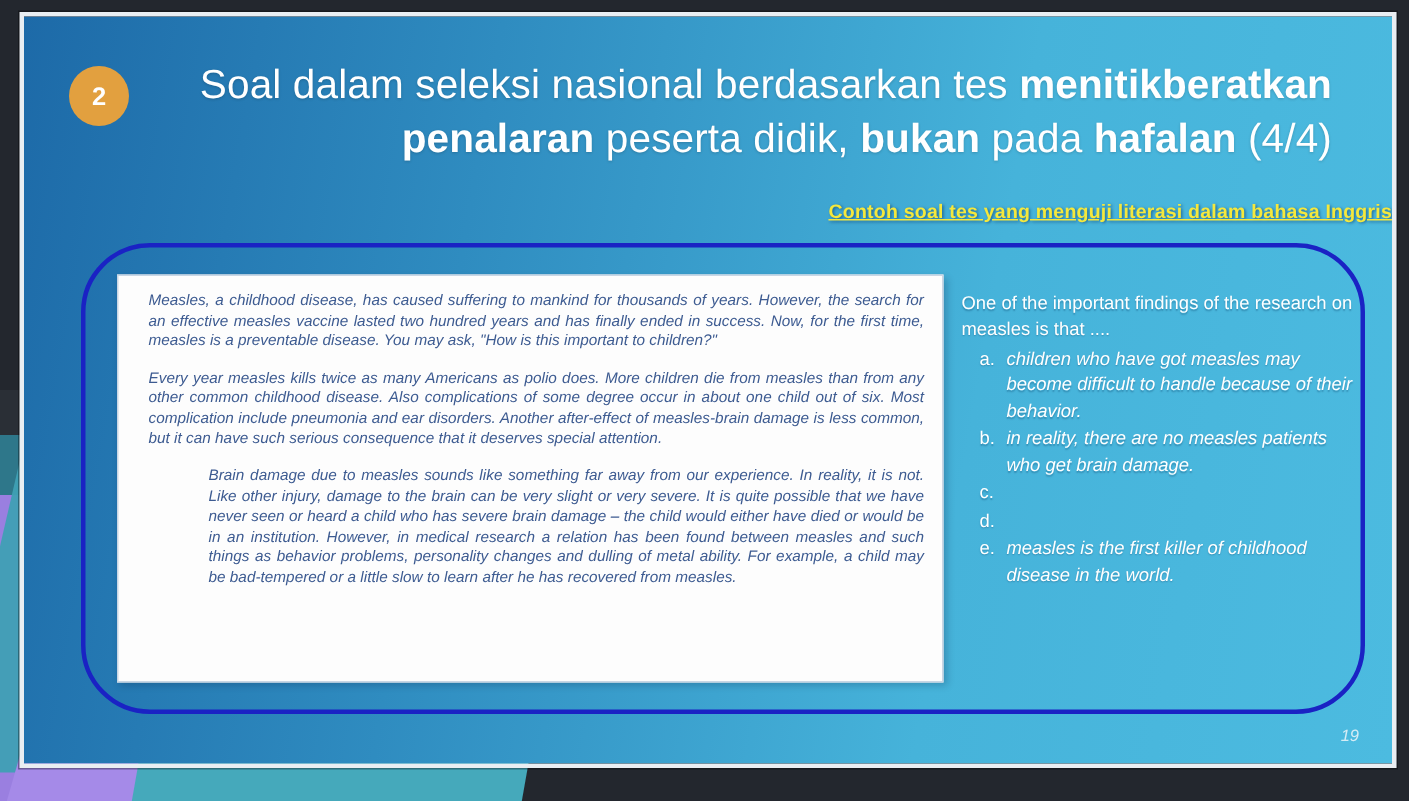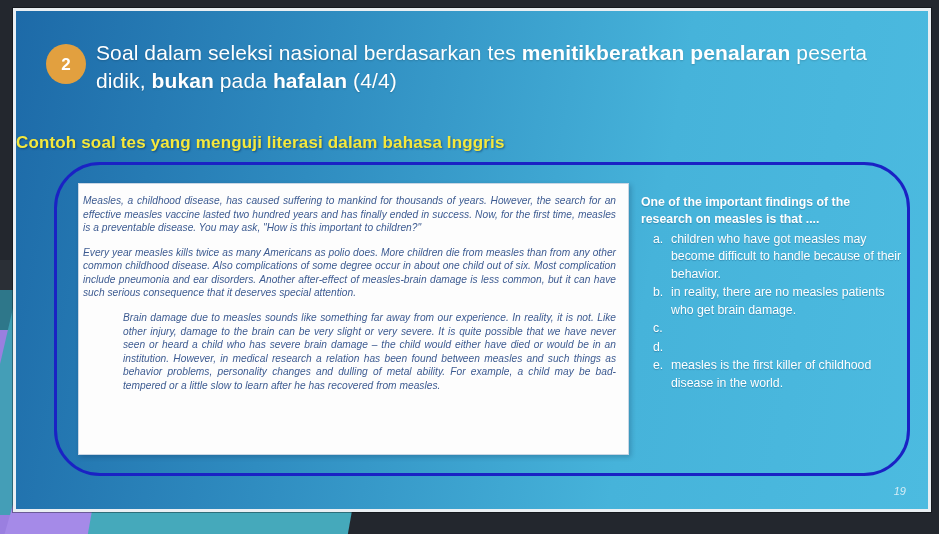--- a/index.html
+++ b/index.html
@@ -117,39 +117,41 @@
     align-items: center;
     justify-content: center;
     line-height: 1;
   }
   #title {
     position: absolute;
     left: 80px;
     top: 28px;
     right: 40px;
     color: #ffffff;
-    font-size: 21px;
+    font-size: 27px;
     line-height: 1.32;
     letter-spacing: .1px;
     text-shadow: 0 1px 2px rgba(0,0,0,.18);
+    text-align: right;
   }
   #title b { font-weight: bold; }
 
   
   #subtitle {
     position: absolute;
     left: 0;
     top: 122px;
     width: 100%;
-    text-align: left;
+    text-align: right;
     color: #f5e83c;
-    font-size: 17px;
+    font-size: 13px;
     font-weight: bold;
     letter-spacing: .15px;
     text-shadow: 1px 1px 2px rgba(0,40,90,.55);
+    text-decoration: underline;
   }
 
   
   #content-box {
     position: absolute;
     left: 38px;
     top: 151px;
     width: 856px;
     height: 314px;
     border: 3px solid #1a22c4;
@@ -161,21 +163,21 @@
   #passage-card {
     position: absolute;
     left: 62px;
     top: 172px;
     width: 551px;
     height: 272px;
     background: #fdfdfd;
     border: 1px solid #c9d6e4;
     box-shadow: 2px 2px 5px rgba(0,20,50,.22);
     box-sizing: border-box;
-    padding: 10px 12px 8px 4px;
+    padding: 10px 12px 8px 20px;
   }
   .para {
     color: #3d5b91;
     font-size: 10.2px;
     line-height: 1.33;
     text-align: justify;
     font-style: italic;
     font-family: "Liberation Sans", sans-serif;
     margin: 0 0 11px 0;
     letter-spacing: .02px;
@@ -188,39 +190,39 @@
     left: 625px;
     top: 183px;
     width: 262px;
     color: #ffffff;
     font-size: 12.3px;
     line-height: 1.42;
     text-shadow: 0 1px 1px rgba(0,50,90,.3);
   }
   #question-stem {
     margin: 0 0 2px 0;
-    font-weight: bold;
   }
   #options {
     list-style: none;
     margin: 0;
     padding: 0;
   }
   #options li {
     display: flex;
     margin-bottom: 1px;
   }
   .opt-letter {
     width: 30px;
     flex: 0 0 30px;
     padding-left: 12px;
     box-sizing: border-box;
   }
   .opt-text {
     flex: 1 1 auto;
+    font-style: italic;
   }
 
   
   #page-number {
     position: absolute;
     right: 22px;
     bottom: 12px;
     color: #e4f2f8;
     font-size: 11px;
     opacity: .9;

